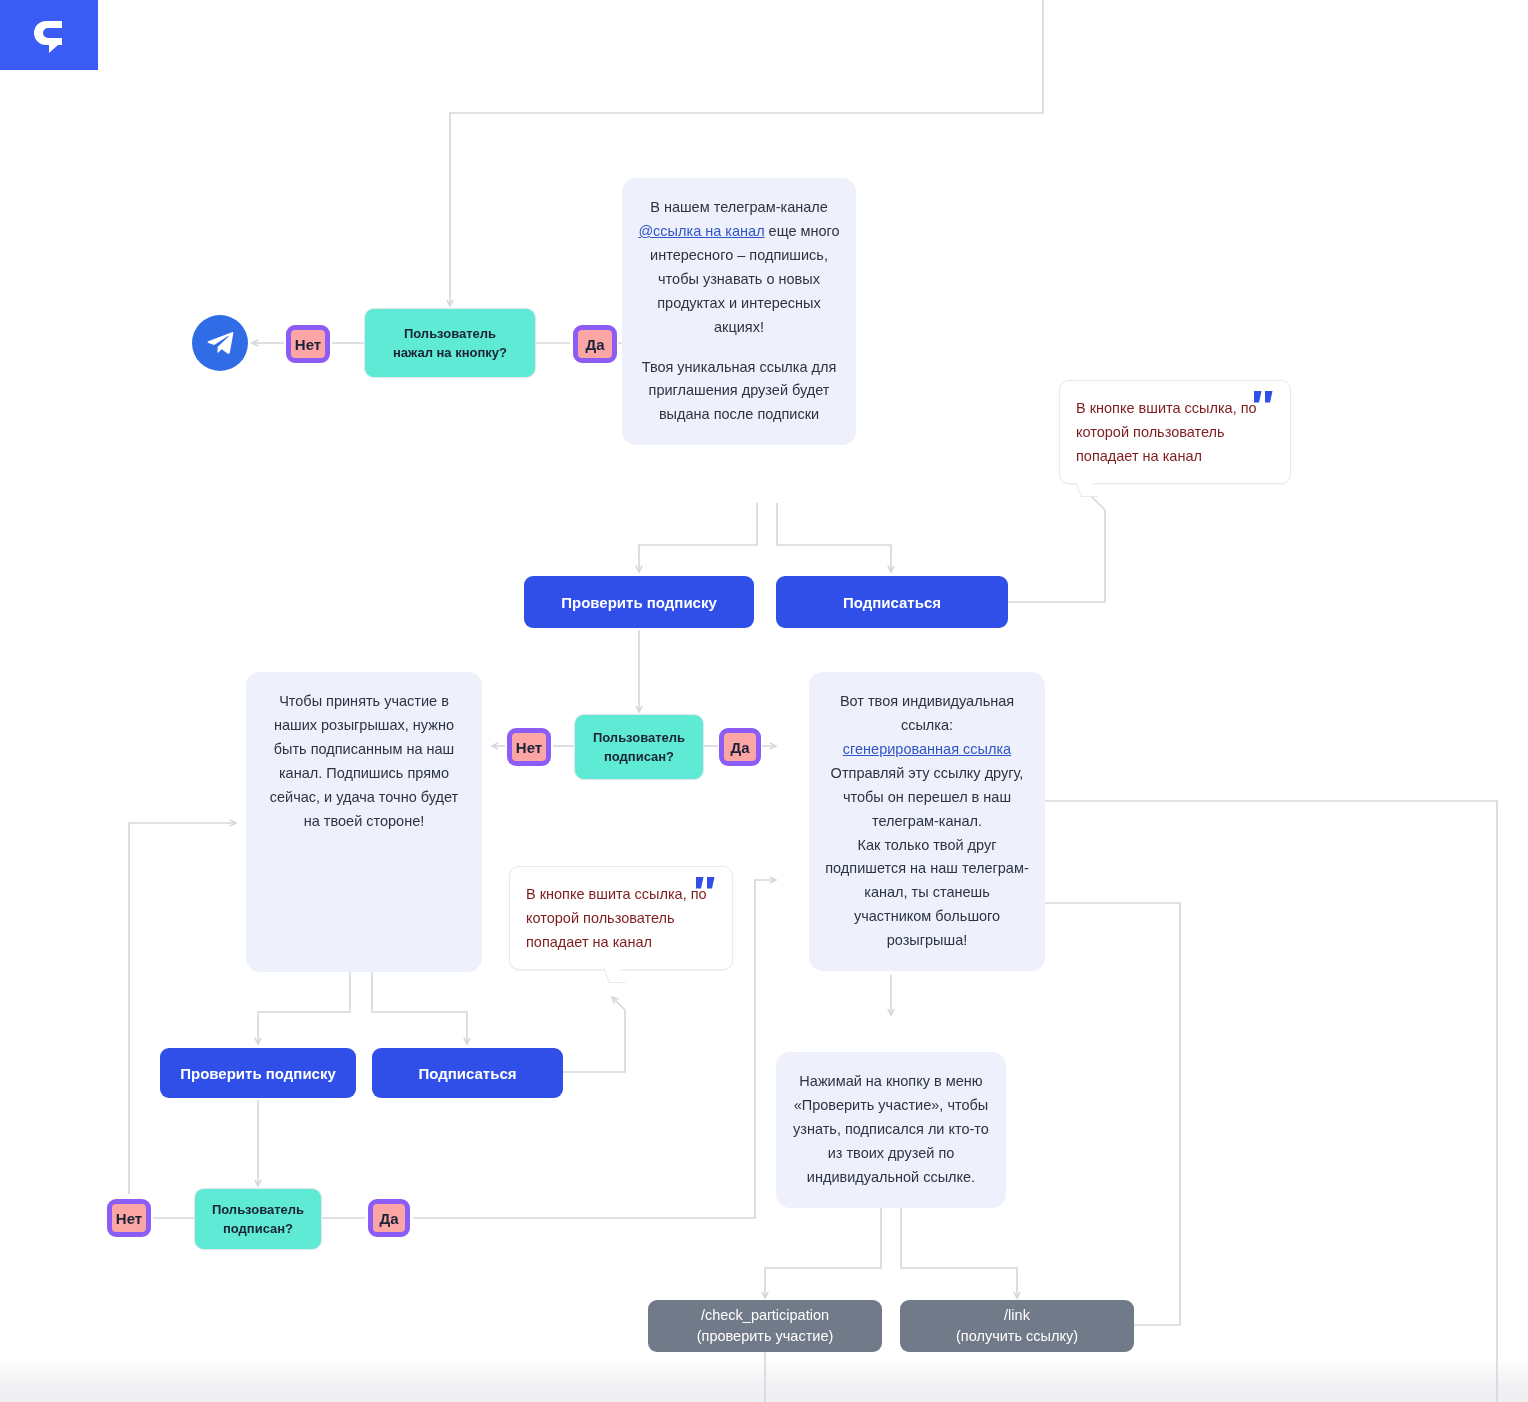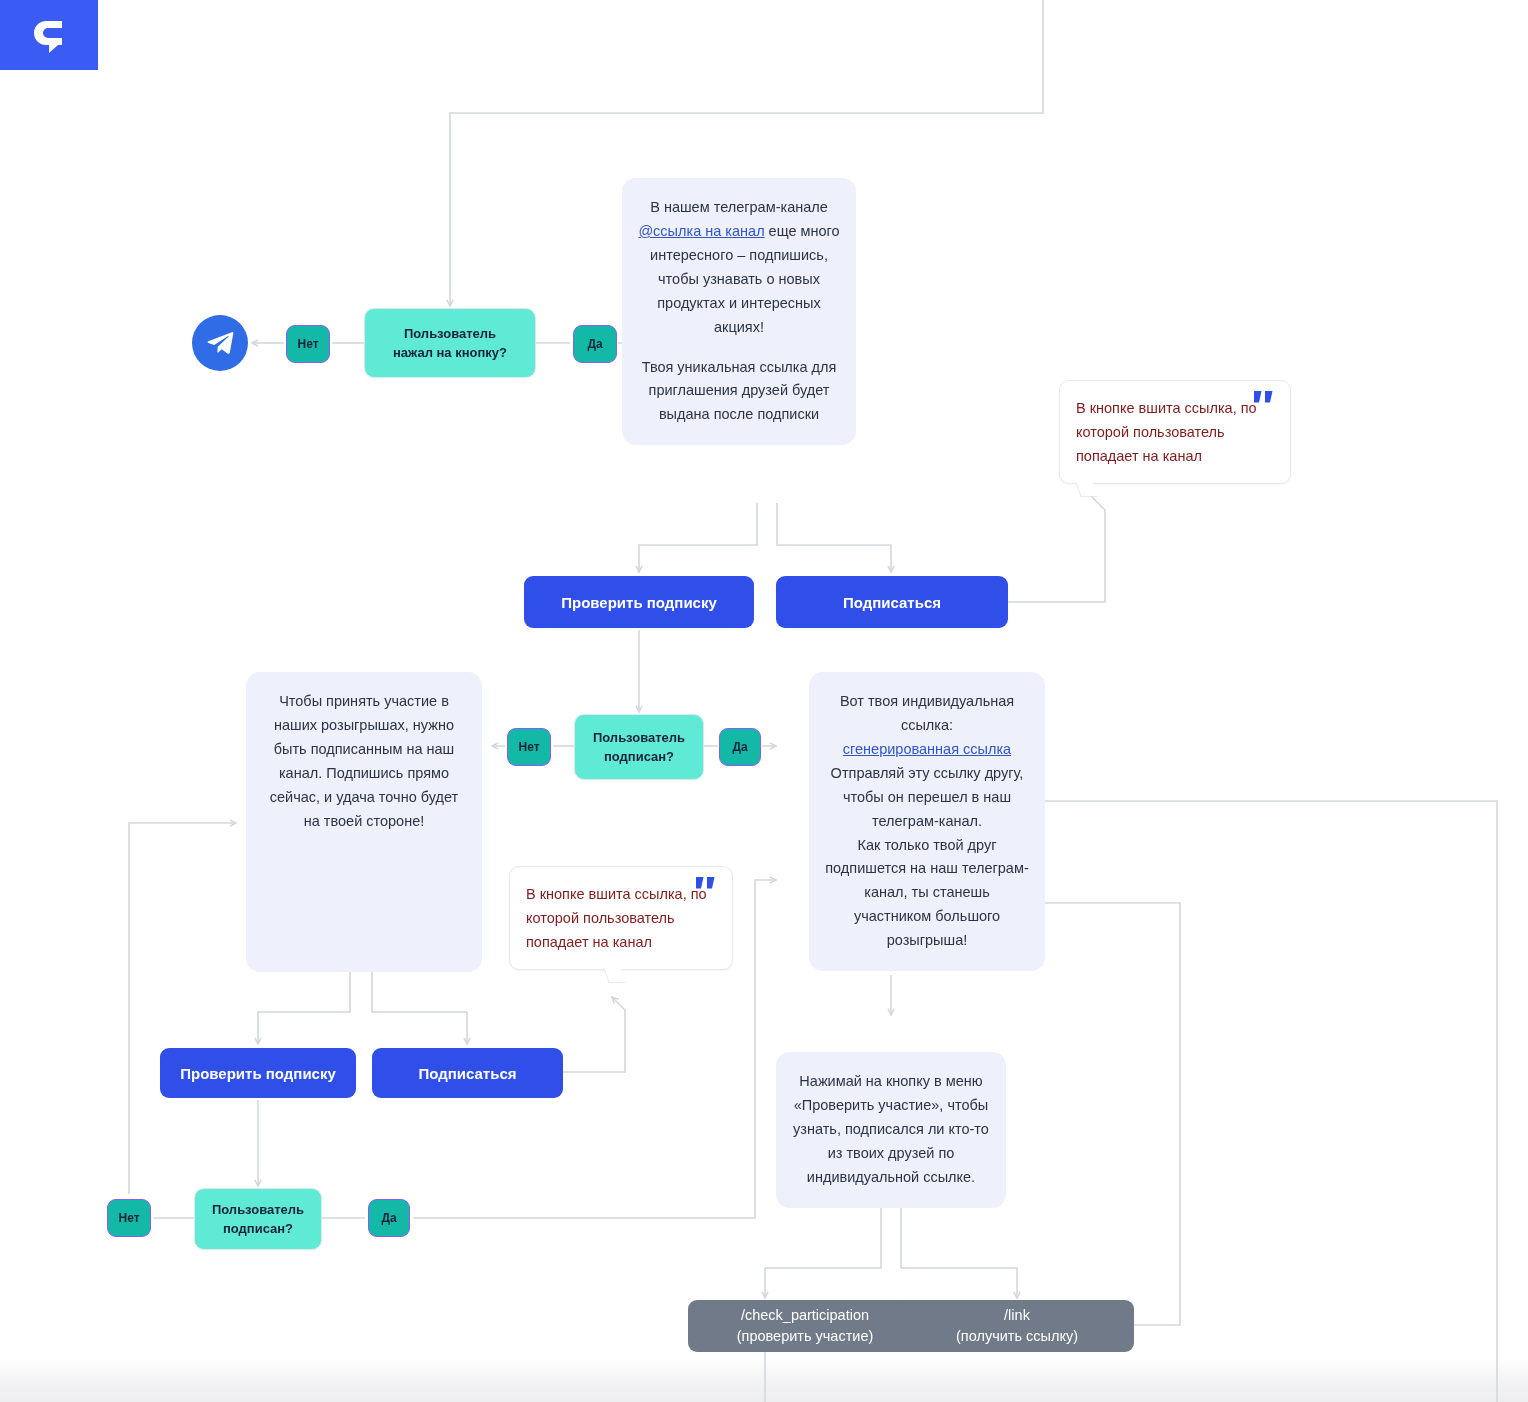--- a/index.html
+++ b/index.html
@@ -75,27 +75,27 @@
     justify-content: center;
     text-align: center;
     font-size: 13px;
     font-weight: bold;
     color: #1b2338;
     line-height: 1.5;
     padding: 8px 10px;
   }
 
   .pill {
-    background: #14b8a6;
-    border: 1px solid #8b5cf6;
+    background: #fca5a5;
+    border: 5px solid #8b5cf6;
     border-radius: 9px;
     display: flex;
     align-items: center;
     justify-content: center;
-    font-size: 12px;
+    font-size: 15px;
     font-weight: bold;
     color: #1b2338;
   }
 
   .bubble {
     background: #eef1fb;
     border-radius: 14px;
     padding: 18px 16px;
     text-align: center;
     font-size: 14.5px;
@@ -310,21 +310,21 @@
 
   <div class="node decision" style="left:194px; top:1188px; width:128px; height:62px;">
     <div>
       <div>Пользователь</div>
       <div>подписан?</div>
     </div>
   </div>
 
   <div class="node pill" style="left:368px; top:1199px; width:42px; height:38px;">Да</div>
 
-  <div class="node btn-gray" style="left:648px; top:1300px; width:234px; height:52px;margin-left:40px;">
+  <div class="node btn-gray" style="left:648px; top:1300px; width:234px; height:52px;">
     <span>/check_participation</span>
     <span>(проверить участие)</span>
   </div>
 
   <div class="node btn-gray" style="left:900px; top:1300px; width:234px; height:52px;">
     <span>/link</span>
     <span>(получить ссылку)</span>
   </div>
 
 </div>

